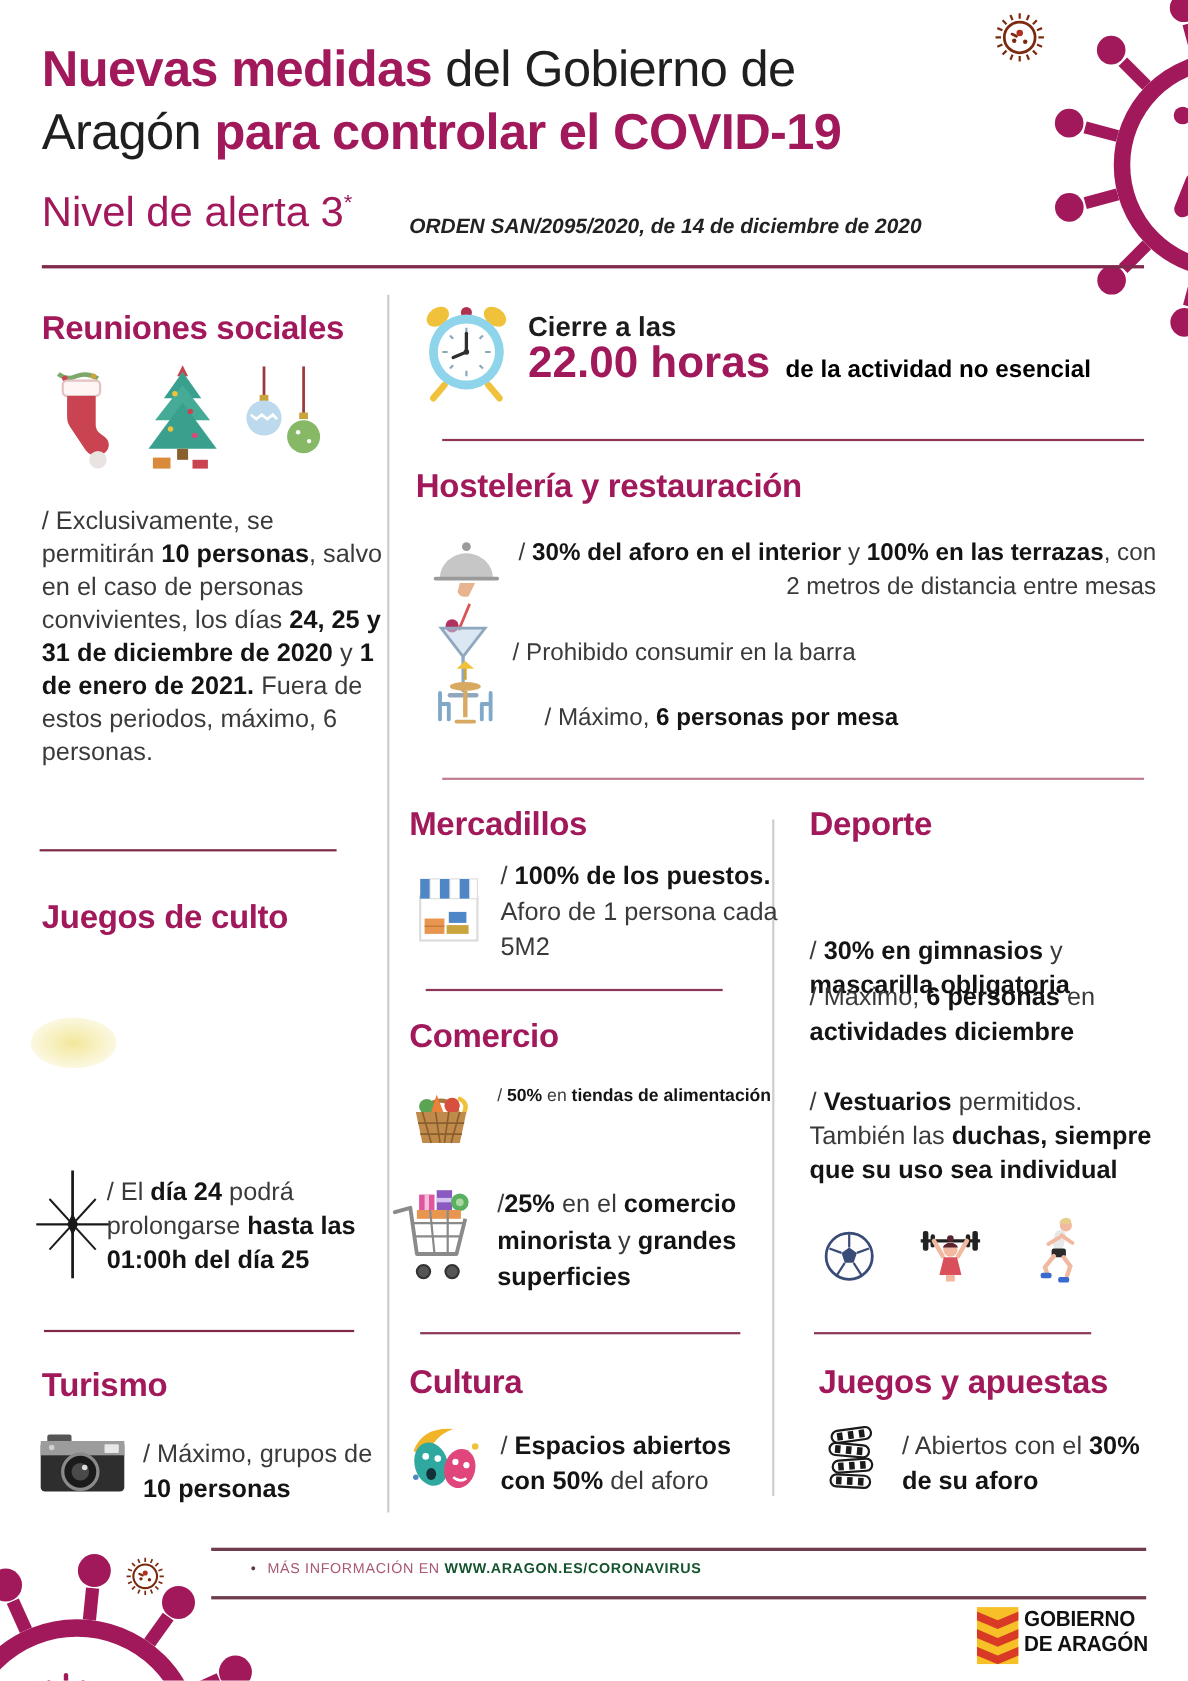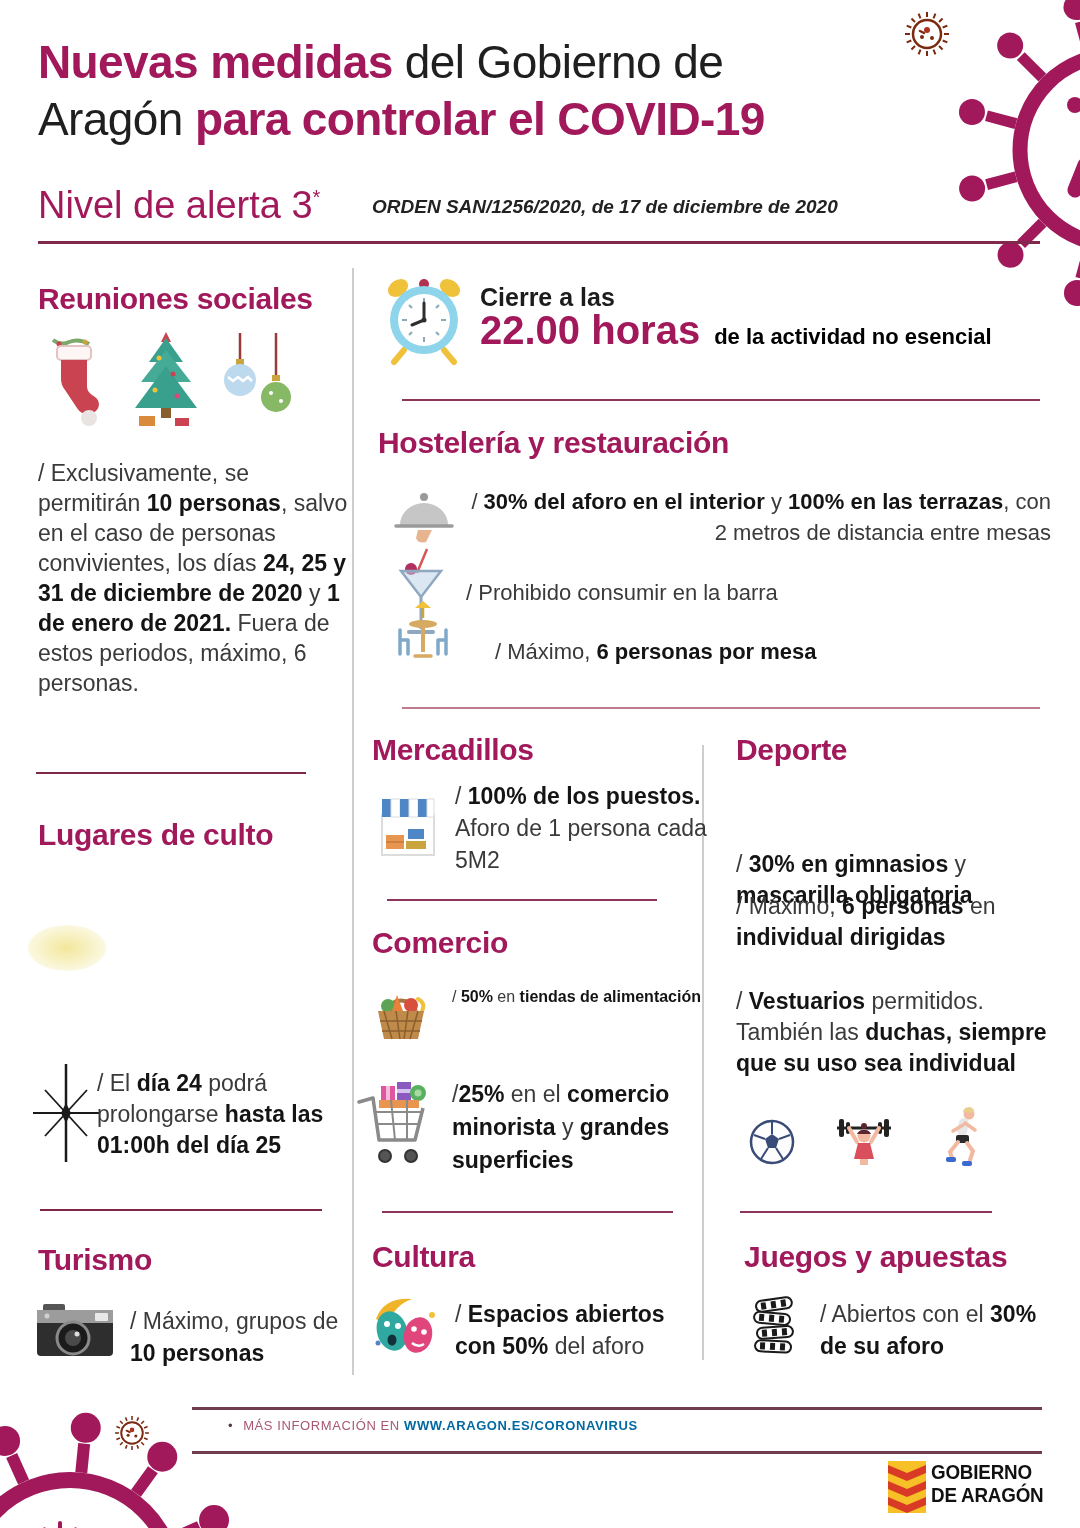--- a/index.html
+++ b/index.html
@@ -12,21 +12,21 @@
   .page{position:relative;width:1080px;height:1528px;background:#fff;overflow:hidden;
         font-family:"Liberation Sans",sans-serif;color:var(--body);}
   .abs{position:absolute;}
   .sec-h{font-size:30px;font-weight:800;color:var(--accent);letter-spacing:-0.3px;}
   .b{font-weight:700;color:#141414;}
   .ab{color:var(--accent);font-weight:800;}
   .tk{color:var(--ink);font-weight:500;}
   .hr{position:absolute;background:var(--accent-dark);}
   .vr{position:absolute;background:#cdcdcd;width:2px;}
   #title{left:38px;top:34px;width:900px;font-size:46px;line-height:57px;letter-spacing:-0.6px;}
-  #alert{left:38px;top:184px;font-size:38px;color:var(--accent);font-weight:400;}
+  #alert{left:38px;top:172px;font-size:38px;color:var(--accent);font-weight:400;}
   #alert sup{font-size:20px;}
   #order{left:372px;top:196px;font-size:19px;font-style:italic;font-weight:700;color:#222;}
   .bodytext{color:var(--body);}
   #reuniones-body{left:38px;top:458px;width:312px;font-size:23px;line-height:30px;}
   #lugares-i1{left:97px;top:884px;width:256px;font-size:23px;line-height:31px;}
   #lugares-i2{left:97px;top:1068px;width:252px;font-size:23px;line-height:31px;}
   #turismo-body{left:130px;top:1305px;width:228px;font-size:23px;line-height:32px;}
   #closure-l1{left:480px;top:283px;font-size:25px;font-weight:700;color:#1c1c1c;}
   #closure-l2{left:480px;top:308px;white-space:nowrap;}
   #closure-l2 .time{font-size:40px;font-weight:800;color:var(--accent);}
@@ -36,21 +36,21 @@
   #host-i2{left:466px;top:577px;}
   #host-i3{left:495px;top:636px;}
   #merc-body{left:455px;top:780px;width:252px;font-size:23px;line-height:32px;}
   #com-i1{left:452px;top:980px;width:262px;font-size:16px;line-height:33px;}
   #com-i2{left:452px;top:1078px;width:262px;font-size:23px;line-height:33px;}
   #cult-body{left:455px;top:1298px;width:242px;font-size:23px;line-height:32px;}
   .dep-item{left:736px;width:318px;font-size:23px;line-height:31px;}
   #dep-i1{top:829px;margin-top:20px;}#dep-i2{top:891px;}#dep-i3{top:986px;}
   #jue-body{left:820px;top:1298px;width:228px;font-size:23px;line-height:32px;}
   #footer-info{left:228px;top:1418px;font-size:13px;letter-spacing:0.6px;color:#A85872;font-weight:500;}
-  #footer-info .url{font-weight:800;color:#0369a1;}
+  #footer-info .url{font-weight:800;color:#14532d;}
   #footer-info .dot{margin-right:10px;color:#5a3a42;}
   #logo-text{left:931px;top:1461px;font-size:20px;line-height:23px;font-weight:700;color:#111;
              transform:scaleX(0.94);transform-origin:left top;letter-spacing:-0.2px;}
   .glow{position:absolute;left:28px;top:925px;width:78px;height:46px;border-radius:50%;
         background:radial-gradient(ellipse,rgba(242,230,150,0.95),rgba(255,255,255,0));}
   svg{display:block;}
 </style>
 </head>
 <body>
 
@@ -180,21 +180,21 @@
       <line x1="38.020815280171306" y1="13.97918471982869" x2="41.55634918610404" y2="10.443650813895951" stroke="#7B2A10" stroke-width="2"></line>
       <line x1="41.70595205269187" y1="19.494381649793464" x2="46.32534971524831" y2="17.58096448796801" stroke="#7B2A10" stroke-width="2"></line>
       <circle cx="26" cy="22" r="3" fill="#b03020"></circle>
       <circle cx="21" cy="29" r="2" fill="#7B2A10"></circle>
       <circle cx="31" cy="30" r="2" fill="#7B2A10"></circle>
       <line x1="19" y1="23" x2="23" y2="25" stroke="#7B2A10" stroke-width="2.5" stroke-linecap="round"></line>
     </svg>
 
   <div id="title" class="abs"><span class="ab">Nuevas medidas </span><span class="tk">del Gobierno de</span><br><span class="tk">Aragón </span><span class="ab">para controlar el COVID-19</span></div>
   <div id="alert" class="abs"><span>Nivel de alerta 3</span><sup>*</sup></div>
-  <div id="order" class="abs">ORDEN SAN/1256/2020, de 17 de diciembre de 2020</div>
+  <div id="order" class="abs">ORDEN SAN/2095/2020, de 14 de diciembre de 2020</div>
   <div class="hr" style="left:38px;top:241px;width:1002px;height:3px;background:#80294D;"></div>
 
   <div class="vr" style="left:352px;top:268px;height:1107px;"></div>
   <div class="vr" style="left:702px;top:745px;height:615px;"></div>
 
   <div class="abs sec-h" style="left:38px;top:282px;">Reuniones sociales</div>
 
   <svg class="abs" style="left:45px;top:336px;" width="60" height="96" viewBox="0 0 60 96">
     <path d="M8,4 q8,6 16,2 q10,-4 20,2" stroke="#7da86a" stroke-width="4" fill="none"></path>
     <circle cx="14" cy="8" r="2.5" fill="#c94350"></circle>
@@ -228,21 +228,21 @@
     <rect x="50" y="42" width="8" height="6" fill="#caa43c"></rect>
     <circle cx="54" cy="64" r="15" fill="#86b865"></circle>
     <circle cx="49" cy="60" r="2" fill="#fff"></circle>
       <circle cx="59" cy="68" r="2" fill="#fff"></circle>
   </svg>
 
   <div id="reuniones-body" class="abs bodytext"><span>/ Exclusivamente, se permitirán </span><span class="b">10 personas</span><span>, salvo en el caso de personas convivientes, los días </span><span class="b">24, 25 y 31 de diciembre de 2020</span><span> y </span><span class="b">1 de enero de 2021.</span><span> Fuera de estos periodos, máximo, 6 personas.</span></div>
 
   <div class="hr" style="left:36px;top:772px;width:270px;height:2px;"></div>
 
-  <div class="abs sec-h" style="left:38px;top:818px;">Lugares de culto</div>
+  <div class="abs sec-h" style="left:38px;top:818px;">Juegos de culto</div>
   <div class="glow"></div>
 
   <svg class="abs" style="left:25px;top:1062px;" width="82" height="102" viewBox="0 0 82 102">
     <line x1="41" y1="2" x2="41" y2="100" stroke="#1a1a1a" stroke-width="2.5"></line>
     <line x1="8" y1="51" x2="74" y2="51" stroke="#1a1a1a" stroke-width="2"></line>
     <line x1="20" y1="28" x2="62" y2="74" stroke="#1a1a1a" stroke-width="1.8"></line>
     <line x1="62" y1="28" x2="20" y2="74" stroke="#1a1a1a" stroke-width="1.8"></line>
     <polygon points="41,41 46,51 41,61 36,51" fill="#1a1a1a"></polygon>
   </svg>
 
@@ -391,21 +391,21 @@
     <circle cx="46" cy="36" r="2.8" fill="#fff"></circle>
       <circle cx="56" cy="39" r="2.8" fill="#fff"></circle>
     <path d="M44,50 q6,5 12,1" stroke="#fff" stroke-width="2.5" fill="none"></path>
     <circle cx="64" cy="22" r="3" fill="#f0c23c"></circle>
       <circle cx="10" cy="50" r="2.5" fill="#4f86c6"></circle>
   </svg>
   <div id="cult-body" class="abs bodytext"><span>/ </span><span class="b">Espacios abiertos con 50%</span><span> del aforo</span></div>
 
   <div class="abs sec-h" style="left:736px;top:733px;">Deporte</div>
   <div id="dep-i1" class="abs bodytext dep-item"><span>/ </span><span class="b">30% en gimnasios</span><span> y </span><span class="b">mascarilla obligatoria</span></div>
-  <div id="dep-i2" class="abs bodytext dep-item"><span>/ Máximo, </span><span class="b">6 personas</span><span> en </span><span class="b">individual dirigidas</span></div>
+  <div id="dep-i2" class="abs bodytext dep-item"><span>/ Máximo, </span><span class="b">6 personas</span><span> en </span><span class="b">actividades diciembre</span></div>
   <div id="dep-i3" class="abs bodytext dep-item"><span>/ </span><span class="b">Vestuarios</span><span> permitidos. También las </span><span class="b">duchas, siempre que su uso sea individual</span></div>
 
   <svg class="abs" style="left:748px;top:1118px;" width="48" height="48" viewBox="0 0 48 48">
     <circle cx="24" cy="24" r="21" fill="#fdfdfd" stroke="#394b77" stroke-width="2.5"></circle>
     <polygon points="24,16 31,21 28,30 20,30 17,21" fill="#394b77"></polygon>
     <g stroke="#394b77" stroke-width="2">
       <line x1="24" y1="16" x2="24" y2="4"></line>
         <line x1="31" y1="21" x2="42" y2="17"></line>
       <line x1="28" y1="30" x2="35" y2="41"></line>
         <line x1="20" y1="30" x2="13" y2="41"></line>

